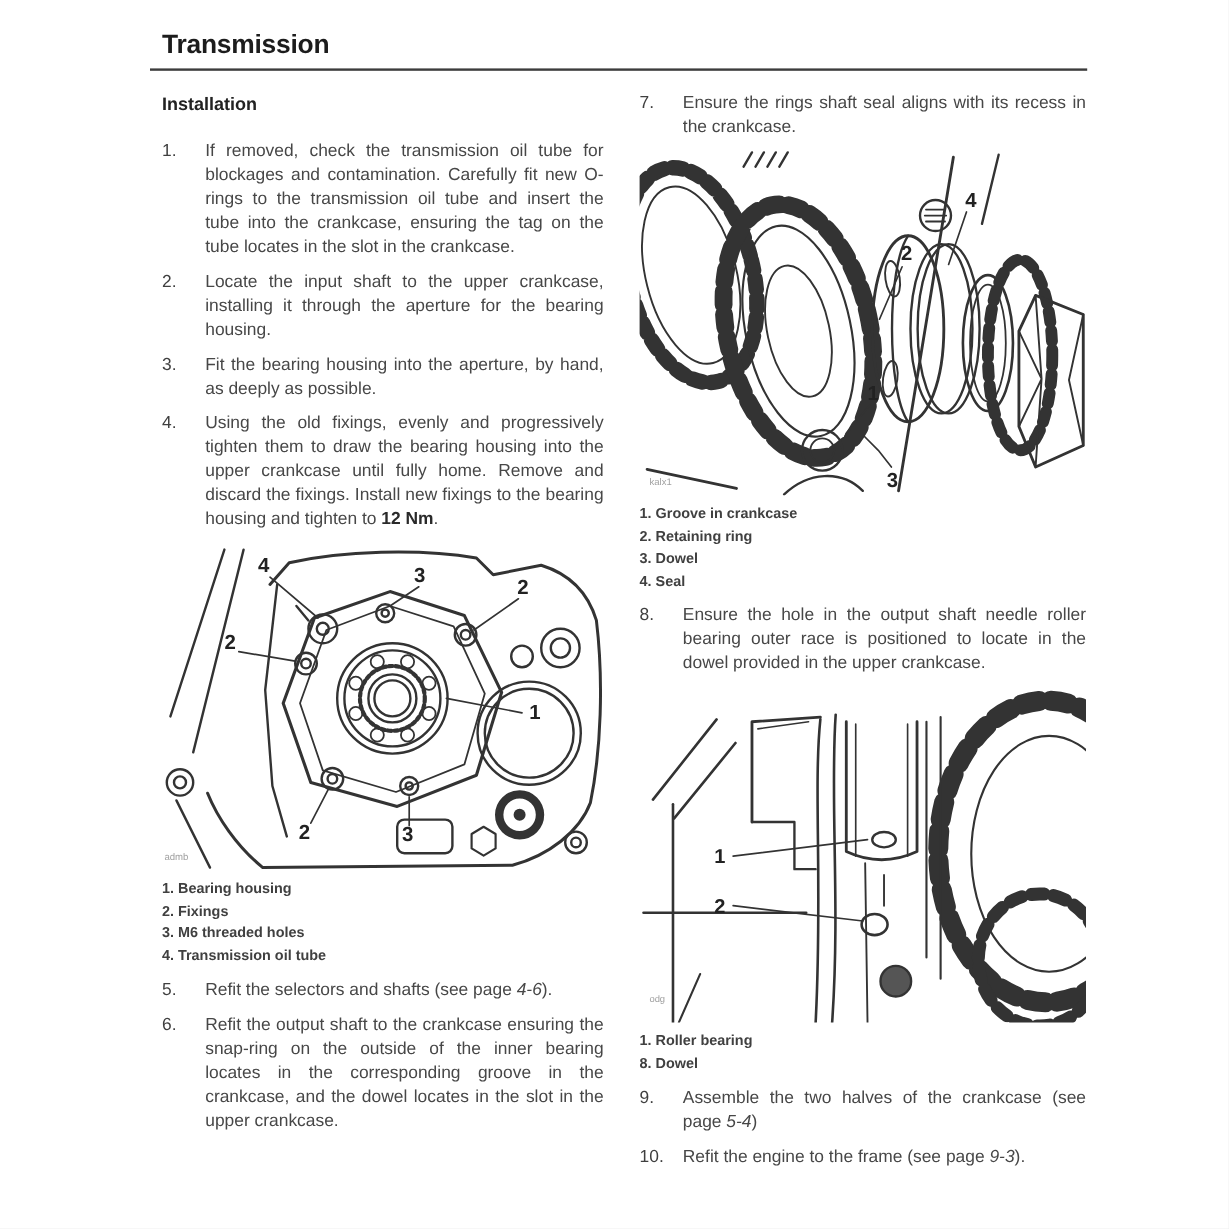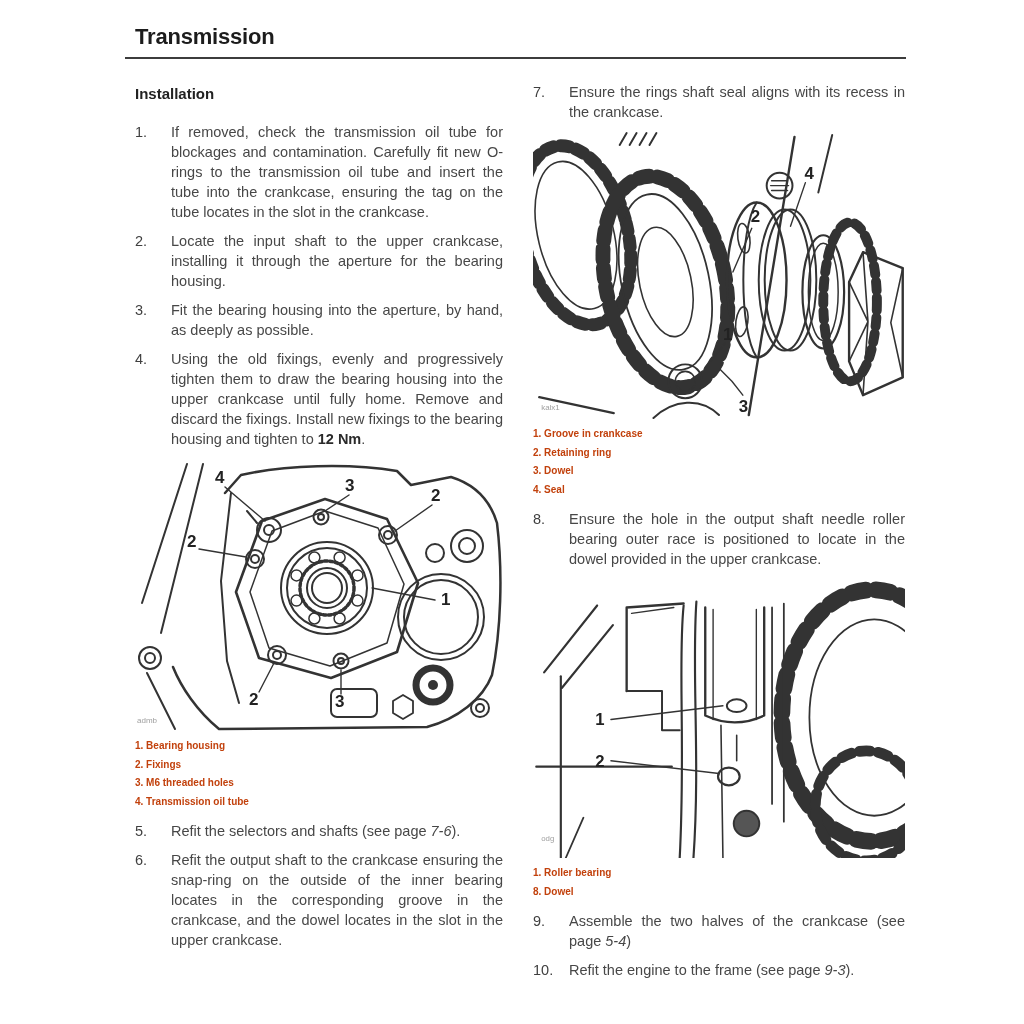--- a/index.html
+++ b/index.html
@@ -1,32 +1,32 @@
 <!DOCTYPE html>
 <html><head>
 <meta charset="utf-8">
 <style>
   html,body{margin:0;padding:0;background:#e9e9e9;}
   .page{position:relative;width:1024px;height:1024px;background:#ffffff;
         font-family:"Liberation Sans",sans-serif;color:#454545;overflow:hidden;}
   .title{position:absolute;left:135px;top:24px;font-size:22px;font-weight:700;
          color:#1c1c1c;letter-spacing:-0.2px;}
   .rule{position:absolute;left:125px;top:57px;width:781px;height:2px;background:#3c3c3c;}
-  .col{position:absolute;top:82px;font-size:14.5px;line-height:20px;}
+  .col{position:absolute;top:76px;font-size:14.5px;line-height:20px;}
   .col-left{left:135px;width:368px;}
   .col-right{left:533px;width:372px;}
   .sec-head{font-size:15px;font-weight:700;color:#222;margin:2px 0 18px 0;}
   .step{display:flex;margin-bottom:9px;}
   .step .num{width:36px;flex:none;color:#3f3f3f;}
   .step .txt{flex:1;text-align:justify;color:#474747;}
   .step .txt b{color:#2a2a2a;margin-top:16px;}
   .step .txt i{font-style:italic;}
   .figure{display:block;margin:12px 0 6px 0;}
   .figcaps{margin:2px 0 10px 0;}
-  .cap{font-weight:700;font-size:10px;line-height:18.5px;color:#c2410c;}
+  .cap{font-weight:700;font-size:12px;line-height:18.5px;color:#404040;}
   svg{display:block;}
   svg .ln{stroke:#333;fill:none;stroke-linecap:round;stroke-linejoin:round;}
   svg text.callout{font-family:"Liberation Sans",sans-serif;font-weight:700;
                    font-size:17px;fill:#222;}
   svg text.wm{font-family:"Liberation Sans",sans-serif;font-size:8px;fill:#a0a0a0;}
 </style>
 </head>
 <body>
 
 <div class="page">
@@ -127,21 +127,21 @@
 
     <div class="figcaps">
       <div class="cap">1. Bearing housing</div>
       <div class="cap">2. Fixings</div>
       <div class="cap">3. M6 threaded holes</div>
       <div class="cap">4. Transmission oil tube</div>
     </div>
 
     <div class="step">
       <span class="num">5.</span>
-      <span class="txt"><span>Refit the selectors and shafts (see page </span><b></b><i>7-6</i><span>).</span></span>
+      <span class="txt"><span>Refit the selectors and shafts (see page </span><b></b><i>4-6</i><span>).</span></span>
     </div>
     <div class="step">
       <span class="num">6.</span>
       <span class="txt"><span>Refit the output shaft to the crankcase ensuring the snap-ring on the outside of the inner bearing locates in the corresponding groove in the crankcase, and the dowel locates in the slot in the upper crankcase.</span><b></b><i></i><span></span></span>
     </div>
   </div>
 
   <div class="col col-right">
 
     <div class="step">

